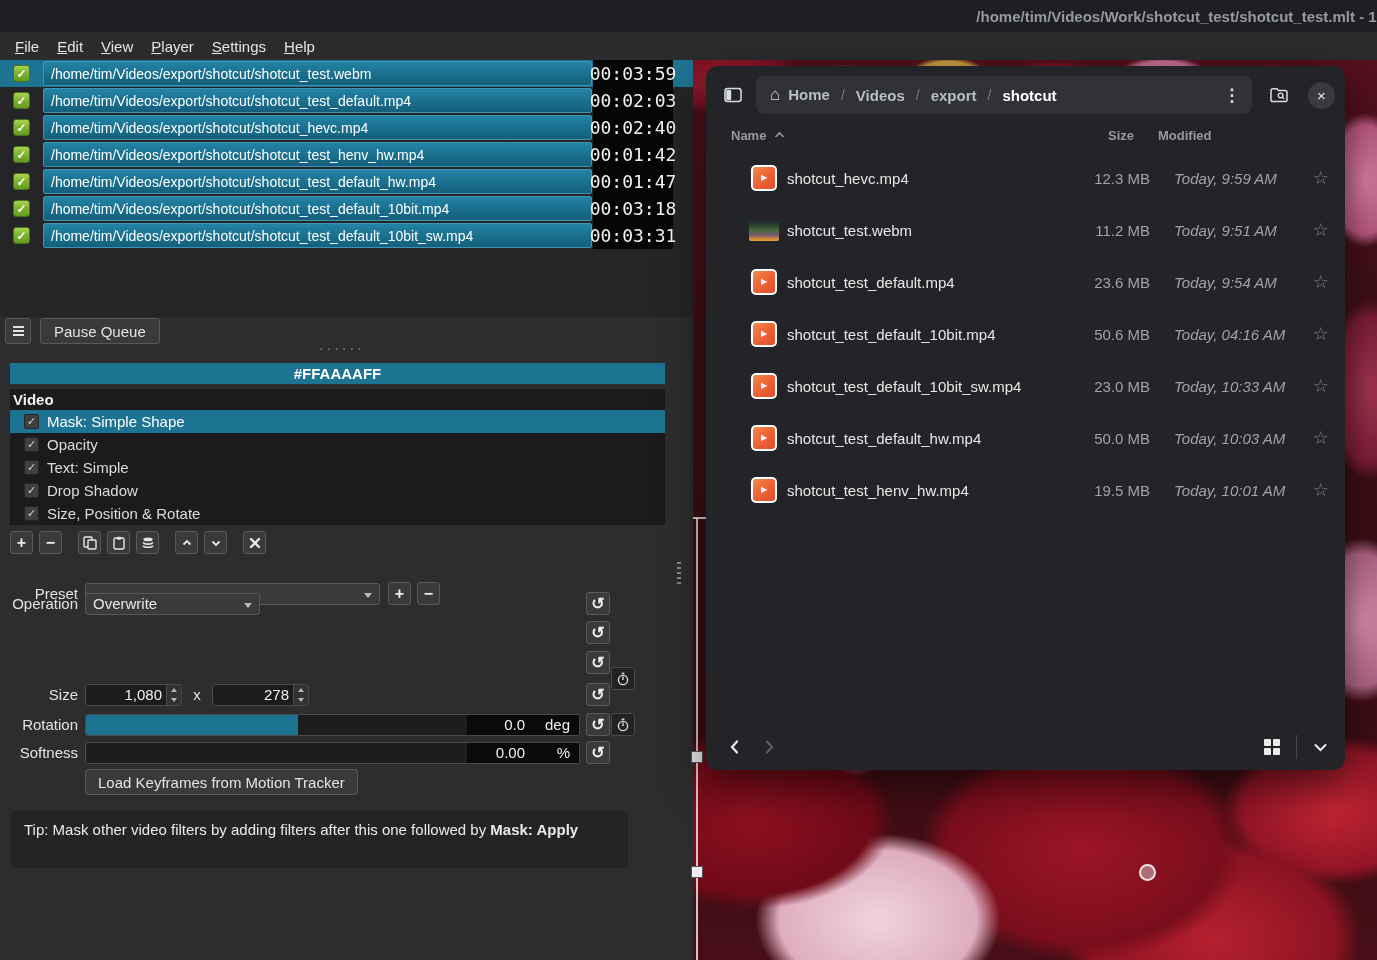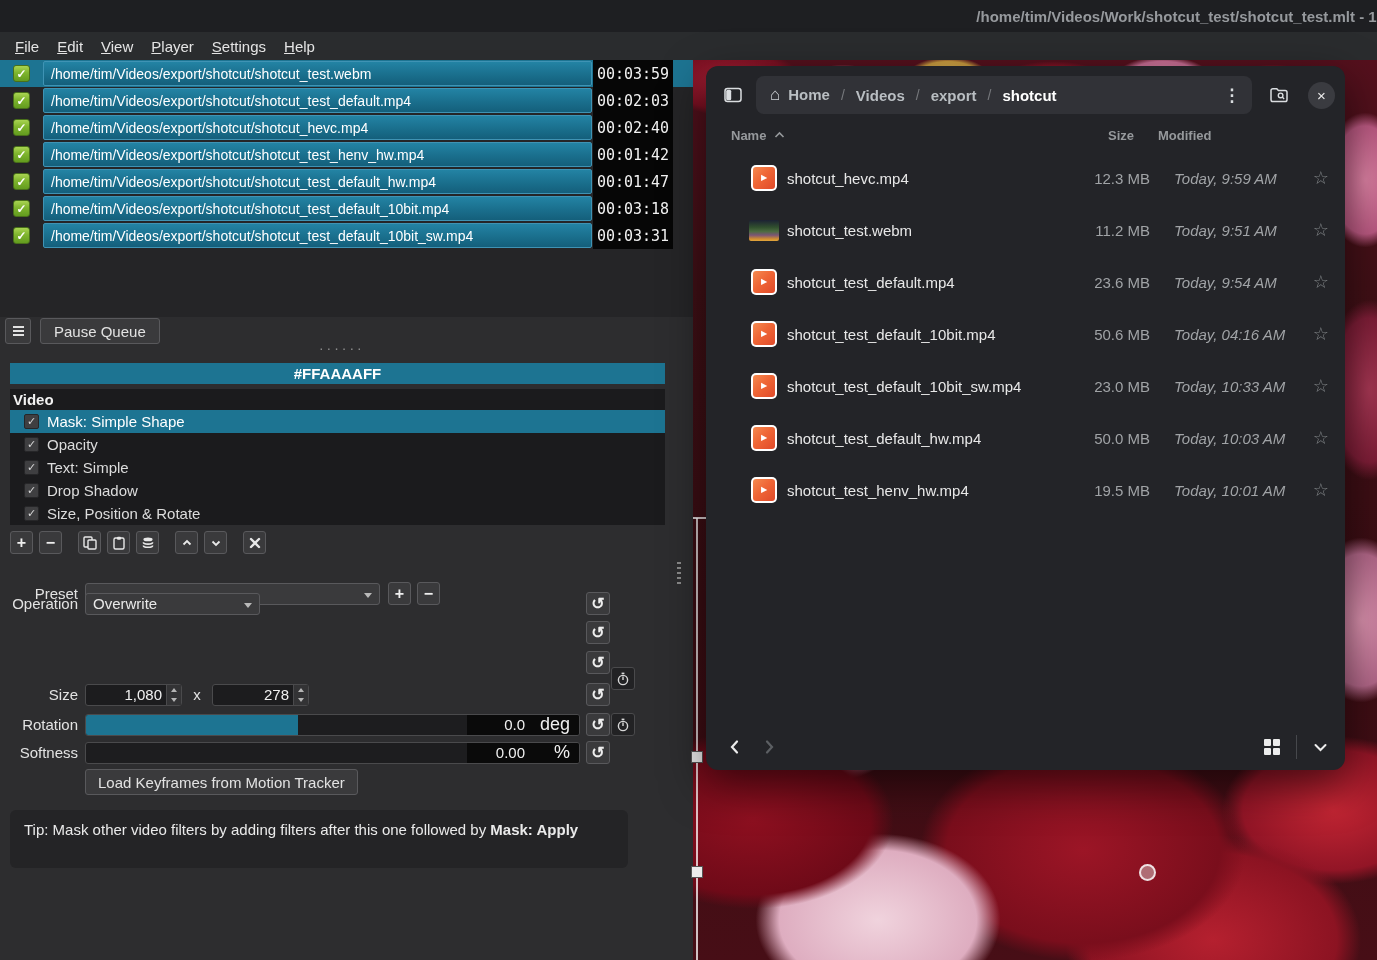--- a/index.html
+++ b/index.html
@@ -24,21 +24,21 @@
   .job-row.sel { background:#1d7492; }
   .jcheckcell { width:43px; display:flex; justify-content:center; }
   .jcheck { width:17px; height:17px; border-radius:3px; border:1px solid #49701a;
             background:linear-gradient(180deg,#a9d452 0%, #7fb52e 45%, #639c1f 100%);
             color:#fff; font-size:12px; font-weight:bold; display:flex; align-items:center; justify-content:center; }
   .jpath { width:549px; height:25px; border:1px solid #3f93b4; border-radius:2px;
            background:linear-gradient(180deg,#2383a4 0%, #1a6f8d 55%, #145f7b 100%);
            color:#fff; font-size:14px; display:flex; align-items:center; padding:0 7px;
            white-space:nowrap; overflow:hidden; }
   .jtime { width:80px; height:27px; background:#060606; color:#f2f2f2;
-           font-family:"DejaVu Sans Mono", monospace; font-size:15px;
+           font-family:"DejaVu Sans Mono", monospace; font-size:18px;
            display:flex; align-items:center; justify-content:center; margin-left:1px; }
 
   
   #queuebar { position:absolute; left:0; top:317px; width:693px; height:28px; display:flex; align-items:center; }
   .btn { background:#3a3a3c; border:1px solid #59595c; border-radius:3px; color:#e2e2e2;
          font-size:15px; display:flex; align-items:center; justify-content:center; cursor:default; }
   #queue-menu-btn { width:26px; height:26px; margin-left:5px; flex-direction:column; gap:2px; }
   #queue-menu-btn i { display:block; width:11px; height:2px; background:#e2e2e2; }
   #pause-btn { height:26px; padding:0 13px; margin-left:9px; }
   #hsplit-dots { position:absolute; left:318px; top:340px; color:#8d8d8d; font-size:11px;
@@ -79,21 +79,21 @@
   .spin .arrows i { width:0; height:0; border-left:3.5px solid transparent; border-right:3.5px solid transparent; }
   .spin .arrows .up { border-bottom:4px solid #b5b5b5; }
   .spin .arrows .dn { border-top:4px solid #b5b5b5; }
   .sep-txt { color:#e2e2e2; font-size:15px; margin:0 8px; width:14px; text-align:center; }
   .slider { width:495px; height:22px; border:1px solid #4a4a4c; border-radius:3px; background:#1d1d1f;
             position:relative; display:flex; align-items:center; overflow:hidden; }
   .slider .fill { position:absolute; left:0; top:0; bottom:0; background:#1d7492; }
   .slider .valbox { position:absolute; right:0; top:0; bottom:0; width:112px; background:#0a0a0a;
                     display:flex; align-items:center; }
   .slider .v { width:58px; text-align:right; color:#f0f0f0; font-size:15px; }
-  .slider .u { flex:1; text-align:right; color:#f0f0f0; font-size:18px; padding-right:9px; }
+  .slider .u { flex:1; text-align:right; color:#f0f0f0; font-size:15px; padding-right:9px; }
   .rbtn { position:absolute; width:24px; height:23px; }
   .reset-glyph { font-size:16px; font-weight:bold; }
   .kfbtn { background:#222224; border:1px solid #4a4a4c; }
   #loadkf-btn { position:absolute; left:85px; top:769px; height:26px; padding:0 12px; }
   #tipbox { position:absolute; left:10px; top:810px; width:618px; height:58px; background:#242426;
             border-radius:6px; color:#eaeaea; font-size:15px; line-height:19px; padding:10px 14px; }
   #vsplit-dots { position:absolute; left:677px; top:562px; width:4px; height:22px;
                  background:repeating-linear-gradient(180deg,#8a8a8a 0 2px, transparent 2px 5px); }
 
   

